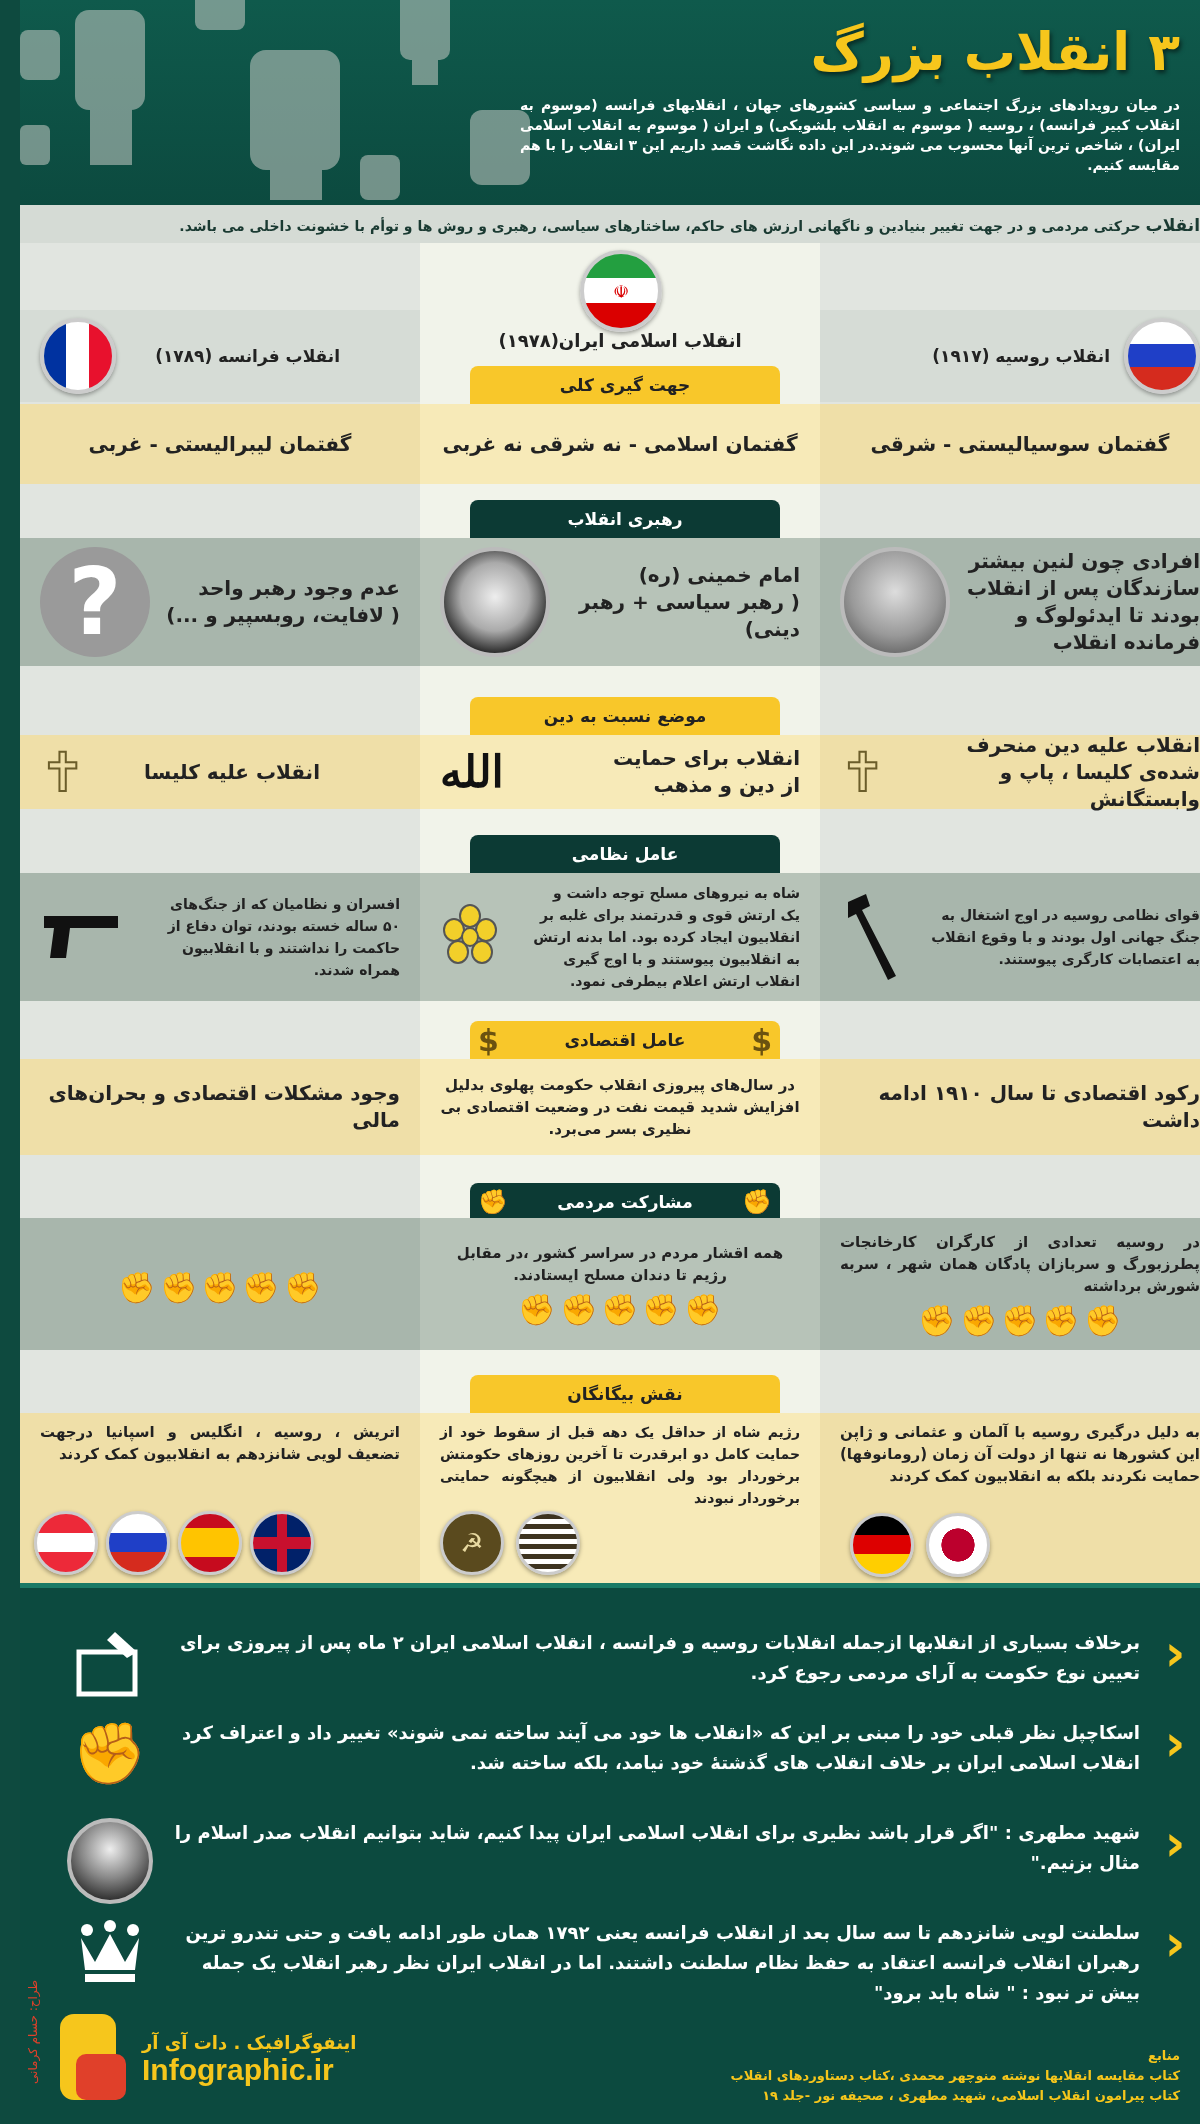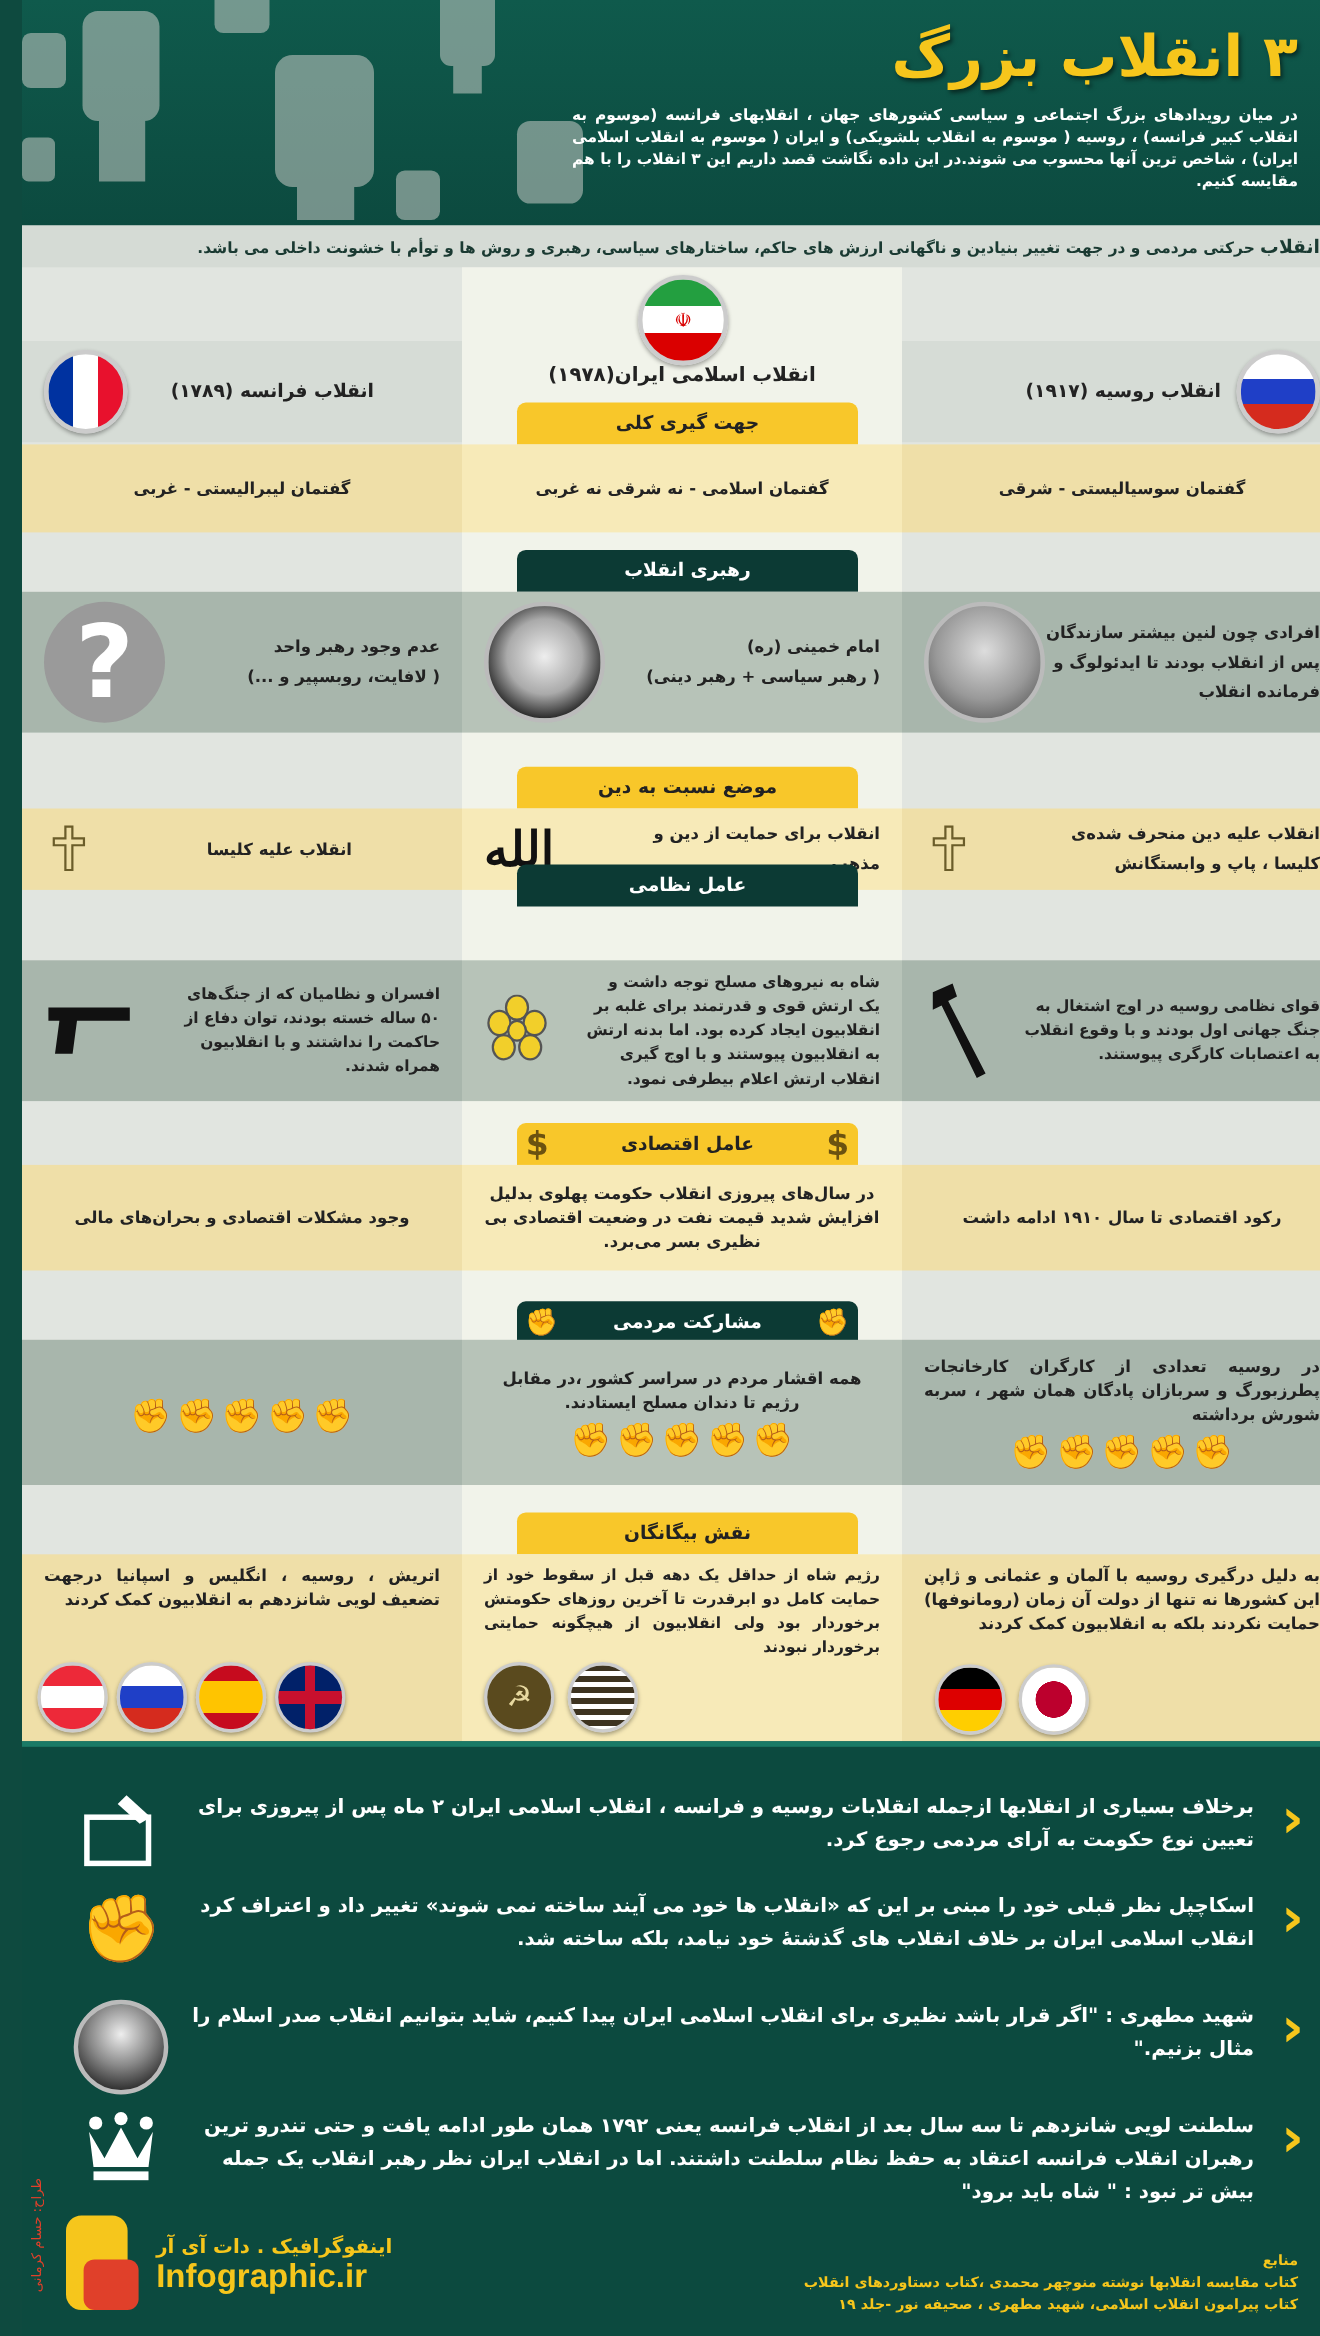--- a/index.html
+++ b/index.html
@@ -34,21 +34,21 @@
   .flag { width: 76px; height: 76px; border-radius: 50%; overflow: hidden; border: 4px solid #ccc; box-shadow: 0 2px 4px rgba(0,0,0,.35); flex: none; }
   .flag.sm { width: 64px; height: 64px; border-width: 3px; }
 
   .country-row { position: absolute; top: 310px; left: 0; width: 1200px; height: 92px; display: flex; }
   .country-row .cell { background: #d6dcd6; font-size: 17px; justify-content: space-between; }
   .country-row .cell.mid { background: transparent; }
 
   .portrait { width: 110px; height: 110px; border-radius: 50%; background: radial-gradient(circle at 50% 40%,#ddd 0,#999 55%,#444 100%); border: 4px solid #bbb; flex: none; }
   .question { width: 110px; height: 110px; border-radius: 50%; background: #9a9a9a; color: #fff; font-size: 92px; font-weight: bold; display: flex; align-items: center; justify-content: center; flex: none; }
 
-  .txt { font-size: 15px; line-height: 27px; }
+  .txt { font-size: 20px; line-height: 27px; }
   .txt-sm { font-size: 14px; line-height: 22px; }
 
   .fists { display: flex; gap: 4px; justify-content: center; margin-top: 8px; direction: ltr; }
   .fists span { font-size: 30px; line-height: 32px; }
   .fist-black { color: #333; }
   .fist-white { color: #fff; }
 
   
   .bottom { position: absolute; top: 1583px; left: 0; width: 1200px; height: 541px; background: #0c4a3f; border-top: 5px solid #1a7a66; }
   .point { position: absolute; left: 40px; width: 1140px; display: flex; align-items: flex-start; }
@@ -152,21 +152,21 @@
     <div class="cell mid" style="justify-content:space-between;">
       <div class="txt" style="width:210px;">انقلاب برای حمایت از دین و مذهب</div>
       <span style="font-size:44px;font-weight:bold;color:#111;font-family:Liberation Serif, serif;">الله</span>
     </div>
     <div class="cell" style="justify-content:space-between;">
       <div class="txt" style="padding-right:80px;">انقلاب علیه کلیسا</div>
       <span style="font-size:54px;color:#efdfa8;-webkit-text-stroke:2px #6b5d2a;">✝</span>
     </div>
   </div>
 
-  <div class="label dark" style="top:786px">عامل نظامی</div>
+  <div class="label dark" style="top:835px">عامل نظامی</div>
   <div class="row gray" style="top:873px;height:128px;">
     <div class="cell" style="justify-content:space-between;">
       <div class="txt-sm" style="width:270px;">قوای نظامی روسیه در اوج اشتغال به جنگ جهانی اول بودند و با وقوع انقلاب به اعتصابات کارگری پیوستند.</div>
       <svg width="60" height="90" viewBox="0 0 60 90">
           <path d="M8 10 L26 2 L30 14 L22 18 L56 84 L48 88 L16 22 L8 26 Z" fill="#111"></path>
         </svg>
     </div>
     <div class="cell mid" style="justify-content:space-between;">
       <div class="txt-sm" style="width:270px;margin-left:24px;">شاه به نیروهای مسلح توجه داشت و یک ارتش قوی و قدرتمند برای غلبه بر انقلابیون ایجاد کرده بود. اما بدنه ارتش به انقلابیون پیوستند و با اوج گیری انقلاب ارتش اعلام بیطرفی نمود.</div>
       <svg width="60" height="66" viewBox="0 0 60 66">

